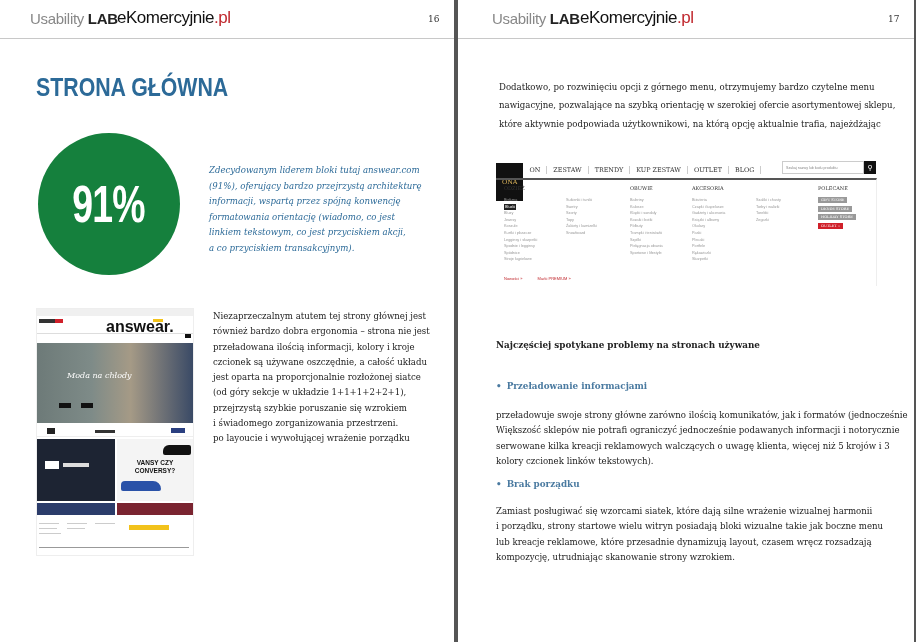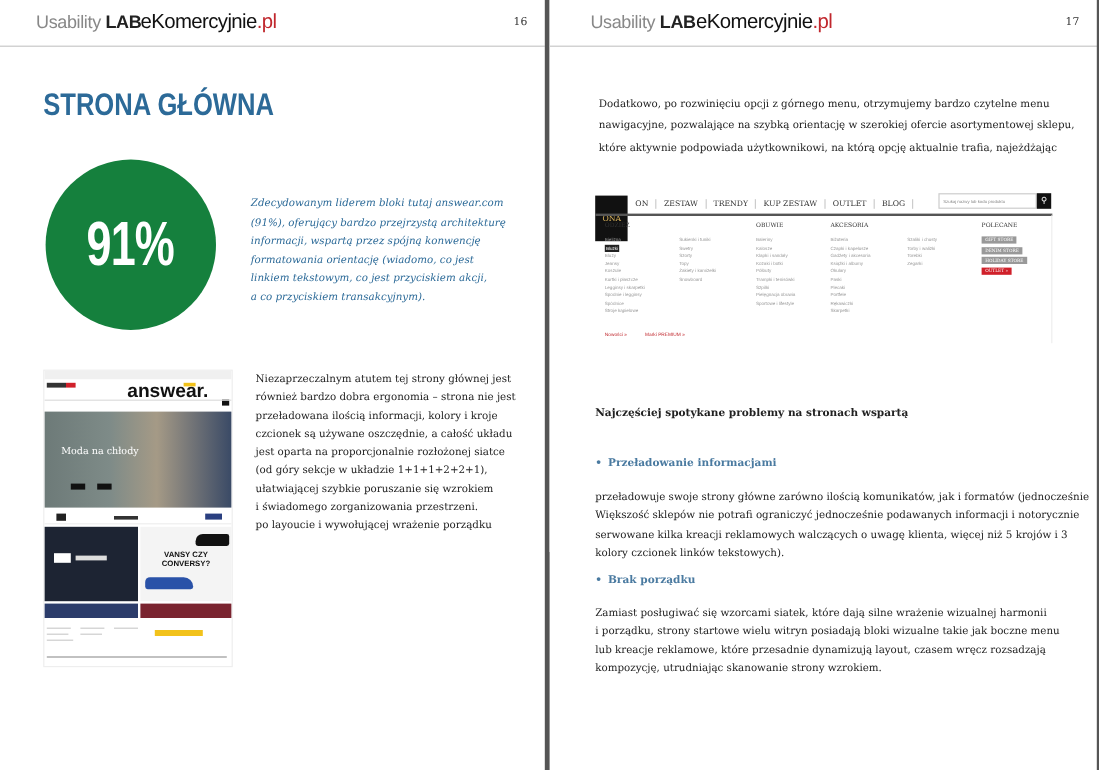--- a/index.html
+++ b/index.html
@@ -21,21 +21,21 @@
   .quote { position:absolute; left:209px; top:163px; width:220px; font-family:"DejaVu Serif", serif; font-style:italic; font-size:8.6px; line-height:15.5px; color:#2c6a98; }
   .quote p { margin:0; }
   .body-left { position:absolute; left:213px; top:309px; width:225px; font-size:8.6px; line-height:15.3px; color:#222; }
   .body-left p { margin:0; white-space:nowrap; }
   
   .thumb { position:absolute; left:36px; top:308px; width:156px; height:246px; background:#fff; border:1px solid #eee; overflow:hidden; }
   .t-topbar { position:absolute; left:0; top:0; width:100%; height:7px; background:#f0f0f0; }
   .t-logo { position:absolute; left:56px; top:9px; font-family:"Liberation Sans", sans-serif; font-weight:bold; font-size:16px; color:#111;margin-left:13px; }
   .t-nav { position:absolute; left:0; top:24px; width:100%; height:6px; border-top:1px solid #ddd; }
   .t-hero { position:absolute; left:0; top:34px; width:100%; height:80px; background:linear-gradient(90deg,#6d7a78 0%,#7e8b88 35%,#a59a86 60%,#3a4a66 100%); }
-  .t-hero-txt { position:absolute; left:14px; top:28px; font-family:"DejaVu Serif", serif; font-size:8px; color:#fff; }
+  .t-hero-txt { position:absolute; left:30px; top:28px; font-family:"DejaVu Serif", serif; font-style:italic; font-size:8px; color:#fff; }
   .t-brands { position:absolute; left:0; top:117px; width:100%; height:10px; border-bottom:1px solid #eee; }
   .t-block-l { position:absolute; left:0; top:130px; width:78px; height:62px; background:#1d2433; }
   .t-block-r { position:absolute; left:80px; top:130px; width:76px; height:62px; background:#f4f4f4; }
   .t-vans { position:absolute; left:6px; top:20px; font-family:"Liberation Sans", sans-serif; font-weight:bold; font-size:6.5px; color:#111; text-align:center; width:64px; line-height:8px; }
   .t-shoe { position:absolute; left:4px; top:42px; width:40px; height:10px; background:#2a52a8; border-radius:6px 12px 3px 3px; }
   .t-ban-l { position:absolute; left:0; top:194px; width:78px; height:12px; background:#2b3c6a; }
   .t-ban-r { position:absolute; left:80px; top:194px; width:76px; height:12px; background:#7a2430; }
   .t-footer { position:absolute; left:0; top:210px; width:100%; height:34px; }
   .t-yellow { position:absolute; left:92px; top:6px; width:40px; height:5px; background:#f2c21b; }
   .t-line { position:absolute; height:1px; background:#ccc; }
@@ -129,21 +129,21 @@
     </div>
   </div>
 
   <div class="body-left">
     <p>Niezaprzeczalnym atutem tej strony głównej jest</p>
     <p>również bardzo dobra ergonomia – strona nie jest</p>
     <p>przeładowana ilością informacji, kolory i kroje</p>
     <p>czcionek są używane oszczędnie, a całość układu</p>
     <p>jest oparta na proporcjonalnie rozłożonej siatce</p>
     <p>(od góry sekcje w układzie 1+1+1+2+2+1),</p>
-    <p>ułatwiającej szybkie poruszanie się wzrokiem</p>
+    <p>przejrzystą szybkie poruszanie się wzrokiem</p>
     <p>i świadomego zorganizowania przestrzeni.</p>
     <p>po layoucie i wywołującej wrażenie porządku</p>
   </div>
 </div>
 
 <div class="divider"></div>
 
 <div class="page page-right">
   <div class="header">
     <span class="brand-usab" style="left:34px"><span>Usability</span> <b>LAB</b></span>
@@ -234,21 +234,21 @@
       <span class="mbtn">HOLIDAY STORE</span>
       <span class="mbtn red">OUTLET »</span>
     </div>
     <div class="mfoot">
       <span>Nowości »</span>
       <span>Marki PREMIUM »</span>
     </div>
   </div>
 </div>
 
-<div class="h-problems">Najczęściej spotykane problemy na stronach wspartą</div>
+<div class="h-problems">Najczęściej spotykane problemy na stronach używane</div>
 
 <div class="bullet" style="top:381px"><span class="dot">•</span><span>Przeładowanie informacjami</span></div>
 <div class="para" style="top:408px">
   <p>przeładowuje swoje strony główne zarówno ilością komunikatów, jak i formatów (jednocześnie</p>
   <p>Większość sklepów nie potrafi ograniczyć jednocześnie podawanych informacji i notorycznie</p>
   <p>serwowane kilka kreacji reklamowych walczących o uwagę klienta, więcej niż 5 krojów i 3</p>
   <p>kolory czcionek linków tekstowych).</p>
 </div>
 
 <div class="bullet" style="top:479px"><span class="dot">•</span><span>Brak porządku</span></div>

